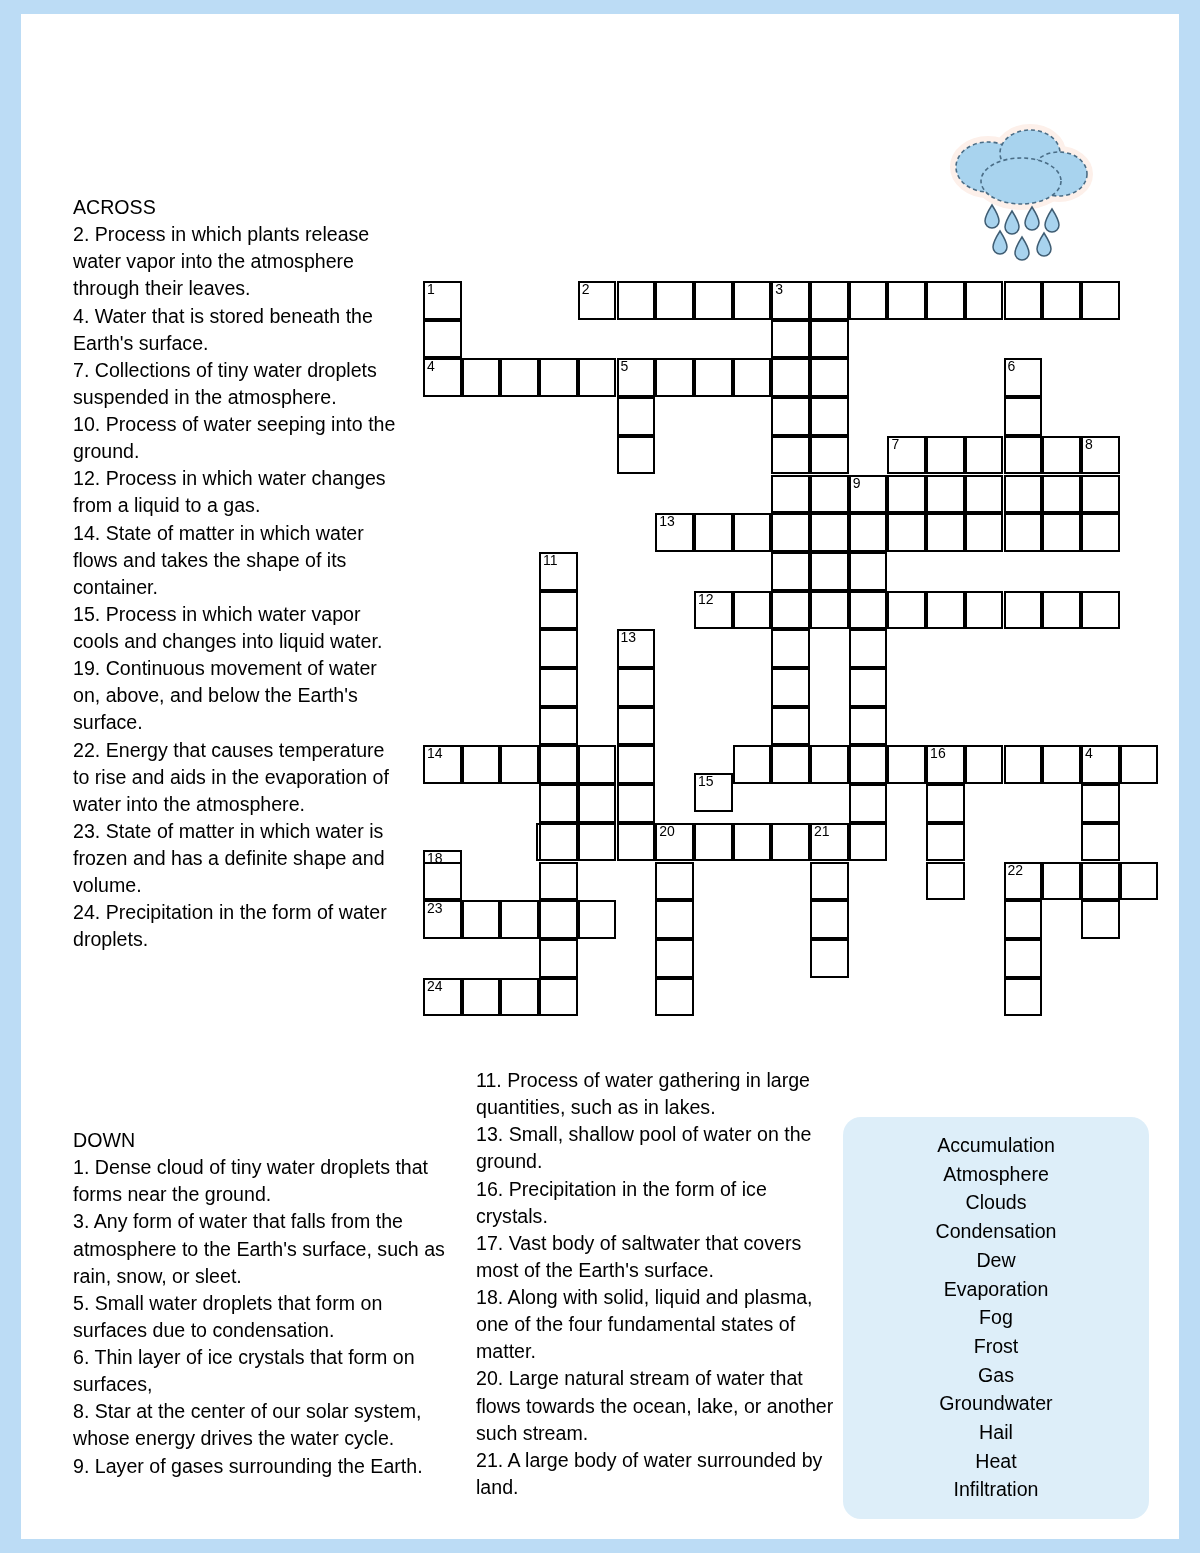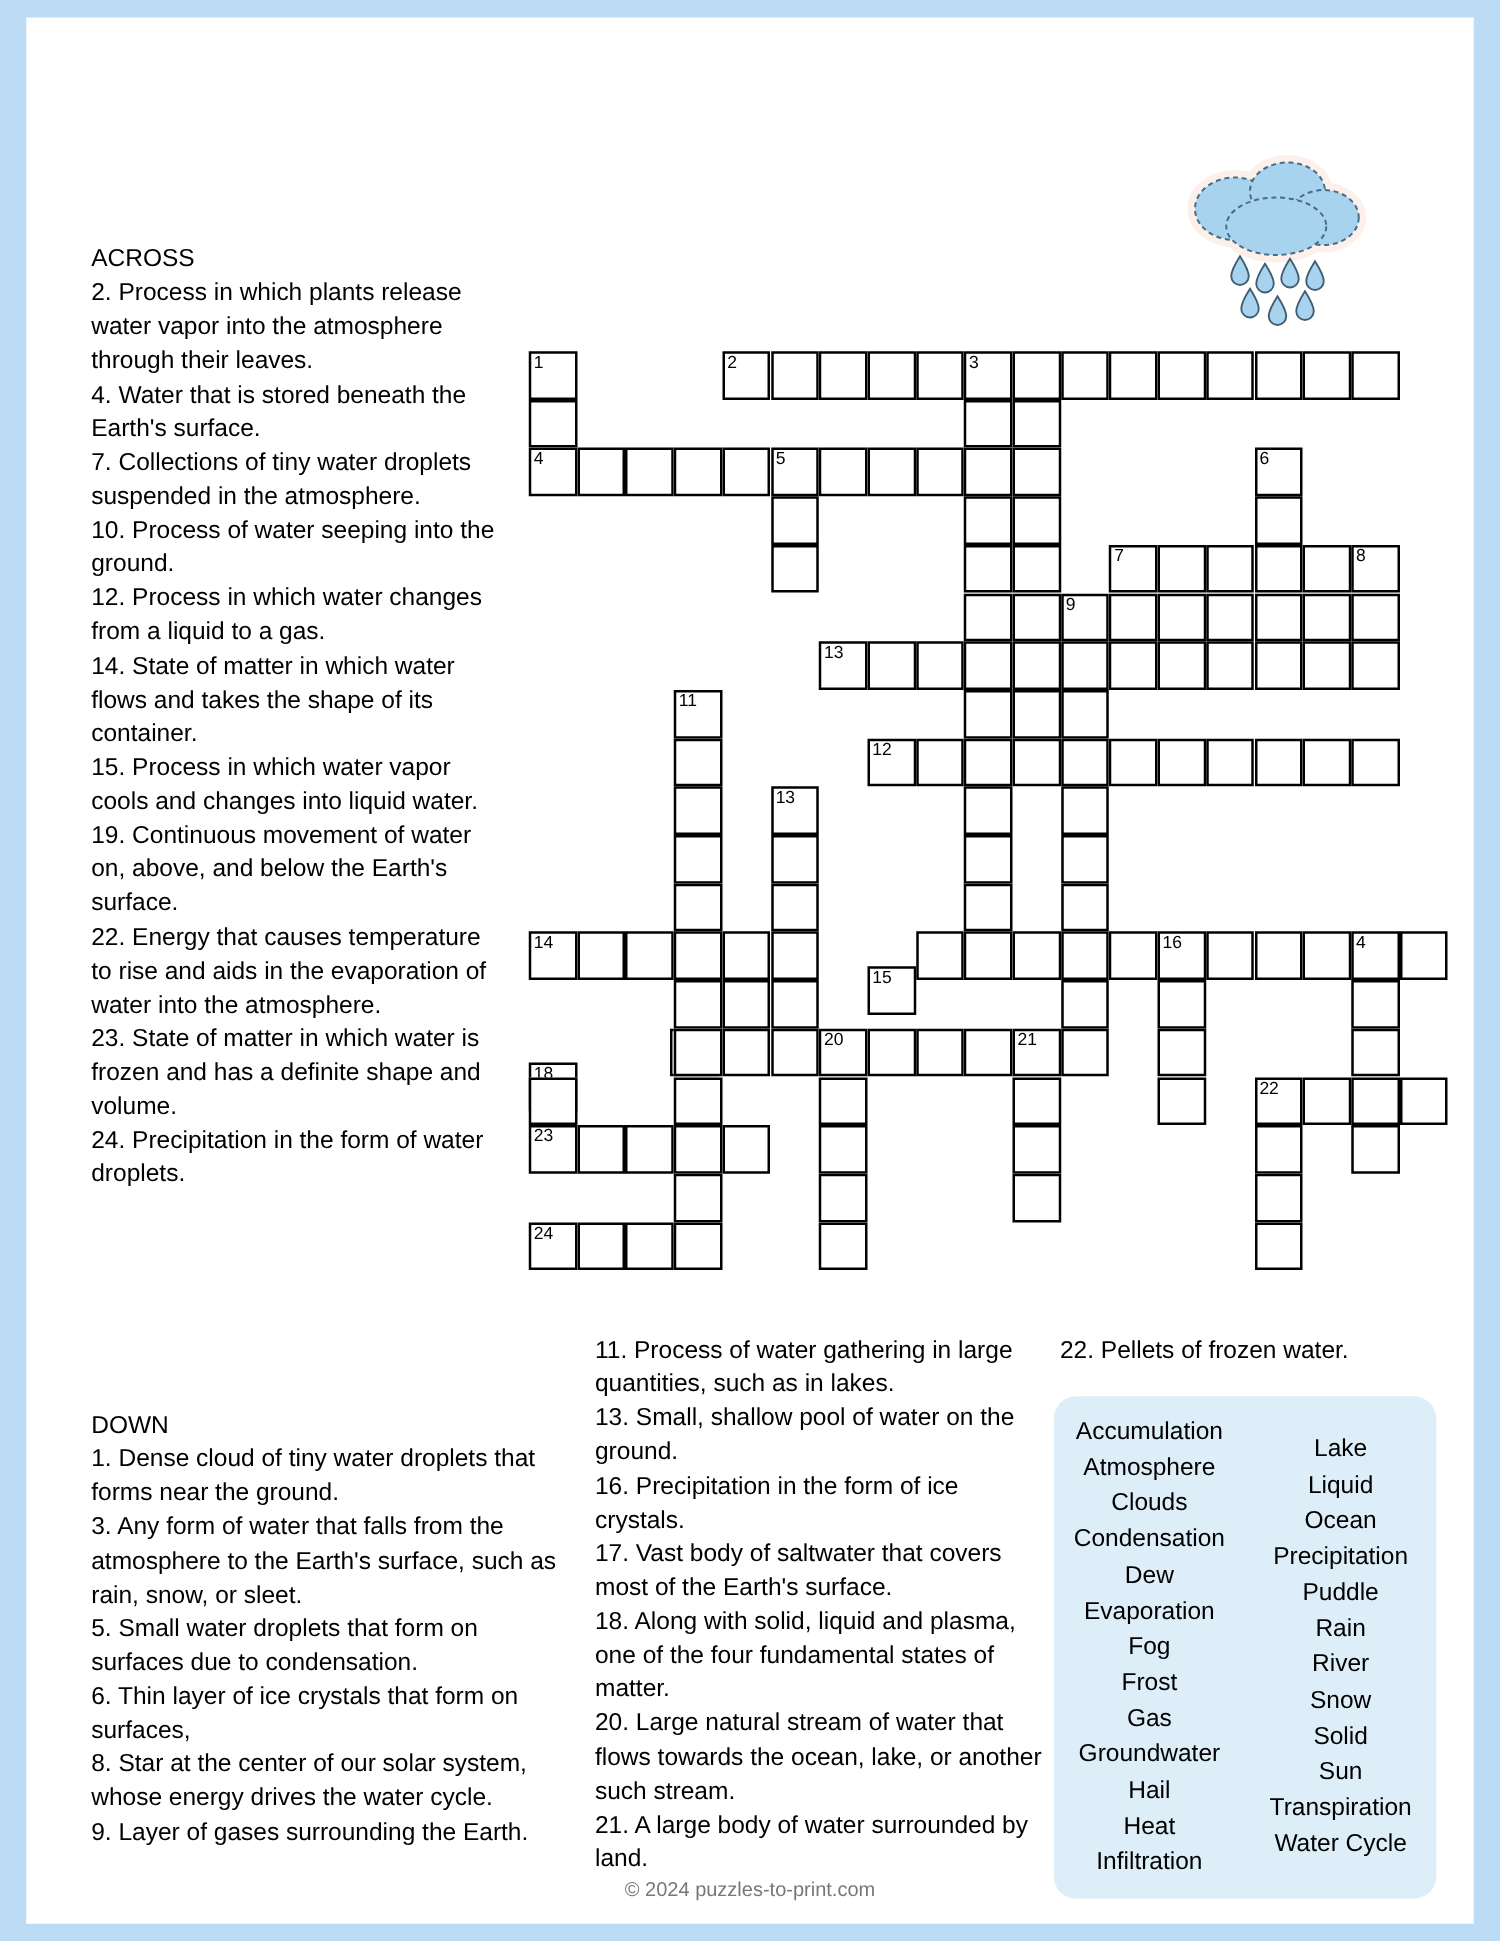--- a/index.html
+++ b/index.html
@@ -131,52 +131,37 @@
         <path d="M96 118 q7 11 7 16 a7 7 0 0 1 -14 0 q0 -5 7 -16z"></path>
         <path d="M118 114 q7 11 7 16 a7 7 0 0 1 -14 0 q0 -5 7 -16z"></path>
       </g>
     </svg>
   </div>
 
   <div class="clues" id="across-col"><div>ACROSS</div><div>2. Process in which plants release water vapor into the atmosphere through their leaves.</div><div>4. Water that is stored beneath the Earth's surface.</div><div>7. Collections of tiny water droplets suspended in the atmosphere.</div><div>10. Process of water seeping into the ground.</div><div>12. Process in which water changes from a liquid to a gas.</div><div>14. State of matter in which water flows and takes the shape of its container.</div><div>15. Process in which water vapor cools and changes into liquid water.</div><div>19. Continuous movement of water on, above, and below the Earth's surface.</div><div>22. Energy that causes temperature to rise and aids in the evaporation of water into the atmosphere.</div><div>23. State of matter in which water is frozen and has a definite shape and volume.</div><div>24. Precipitation in the form of water droplets.</div></div>
 
   <div class="clues" id="down-col-1"><div>DOWN</div><div>1. Dense cloud of tiny water droplets that forms near the ground.</div><div>3. Any form of water that falls from the atmosphere to the Earth's surface, such as rain, snow, or sleet.</div><div>5. Small water droplets that form on surfaces due to condensation.</div><div>6. Thin layer of ice crystals that form on surfaces,</div><div>8. Star at the center of our solar system, whose energy drives the water cycle.</div><div>9. Layer of gases surrounding the Earth.</div></div>
   <div class="clues" id="down-col-2"><div>11. Process of water gathering in large quantities, such as in lakes.</div><div>13. Small, shallow pool of water on the ground.</div><div>16. Precipitation in the form of ice crystals.</div><div>17. Vast body of saltwater that covers most of the Earth's surface.</div><div>18. Along with solid, liquid and plasma, one of the four fundamental states of matter.</div><div>20. Large natural stream of water that flows towards the ocean, lake, or another such stream.</div><div>21. A large body of water surrounded by land.</div></div>
-  <div class="clues" id="down-col-3"><div>22. Pellets of frozen water.</div></div>
 
   <div class="wordbank">
     <div class="wb-col left" id="wb-left">
         <div>Accumulation</div>
         <div>Atmosphere</div>
         <div>Clouds</div>
         <div>Condensation</div>
         <div>Dew</div>
         <div>Evaporation</div>
         <div>Fog</div>
         <div>Frost</div>
         <div>Gas</div>
         <div>Groundwater</div>
         <div>Hail</div>
         <div>Heat</div>
         <div>Infiltration</div>
       </div>
-    <div class="wb-col right" id="wb-right">
-        <div>Lake</div>
-        <div>Liquid</div>
-        <div>Ocean</div>
-        <div>Precipitation</div>
-        <div>Puddle</div>
-        <div>Rain</div>
-        <div>River</div>
-        <div>Snow</div>
-        <div>Solid</div>
-        <div>Sun</div>
-        <div>Transpiration</div>
-        <div>Water Cycle</div>
-      </div>
   </div>
 
   <div id="grid">
       <div class="cell" style="left: 0px; top: 0px;">
         <span class="num">1</span>
       </div>
       <div class="cell" style="left: 154.8px; top: 0px;">
         <span class="num">2</span>
       </div>
       <div class="cell" style="left: 193.5px; top: 0px;"></div>
@@ -373,15 +358,14 @@
       <div class="cell" style="left: 0px; top: 696.6px;">
         <span class="num">24</span>
       </div>
       <div class="cell" style="left: 38.7px; top: 696.6px;"></div>
       <div class="cell" style="left: 77.4px; top: 696.6px;"></div>
       <div class="cell" style="left: 116.1px; top: 696.6px;"></div>
       <div class="cell" style="left: 232.2px; top: 696.6px;"></div>
       <div class="cell" style="left: 580.5px; top: 696.6px;"></div>
     </div>
 
-  <div class="footer">© 2024 puzzles-to-print.com</div>
 
 </div>
 
 </body></html>

